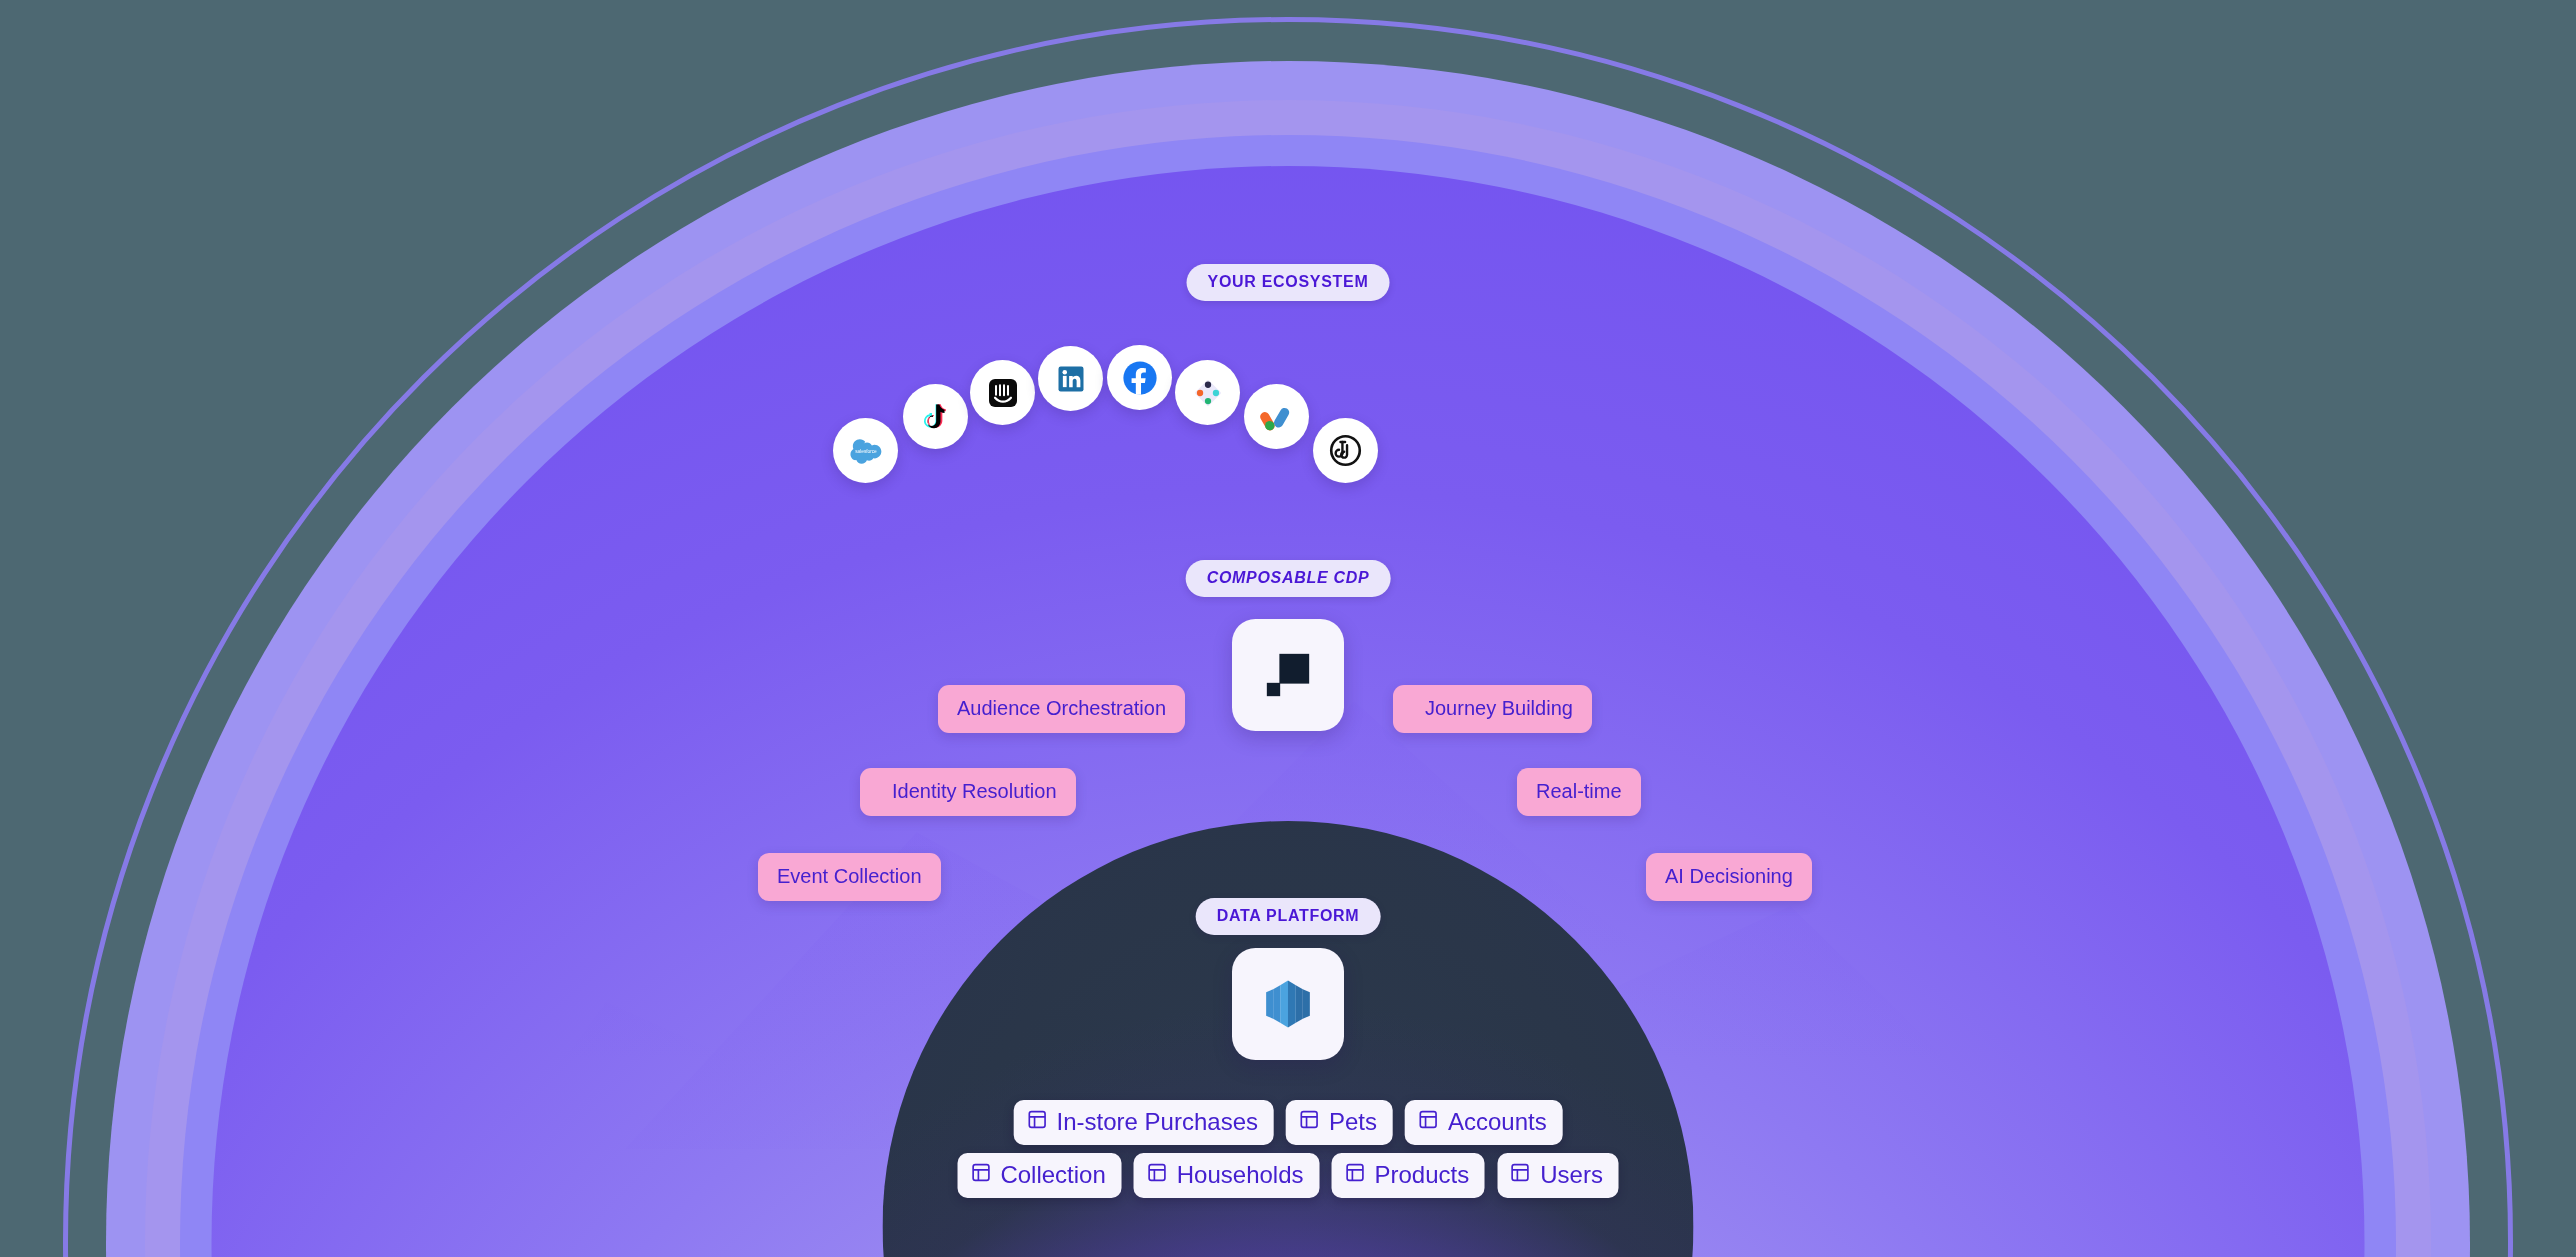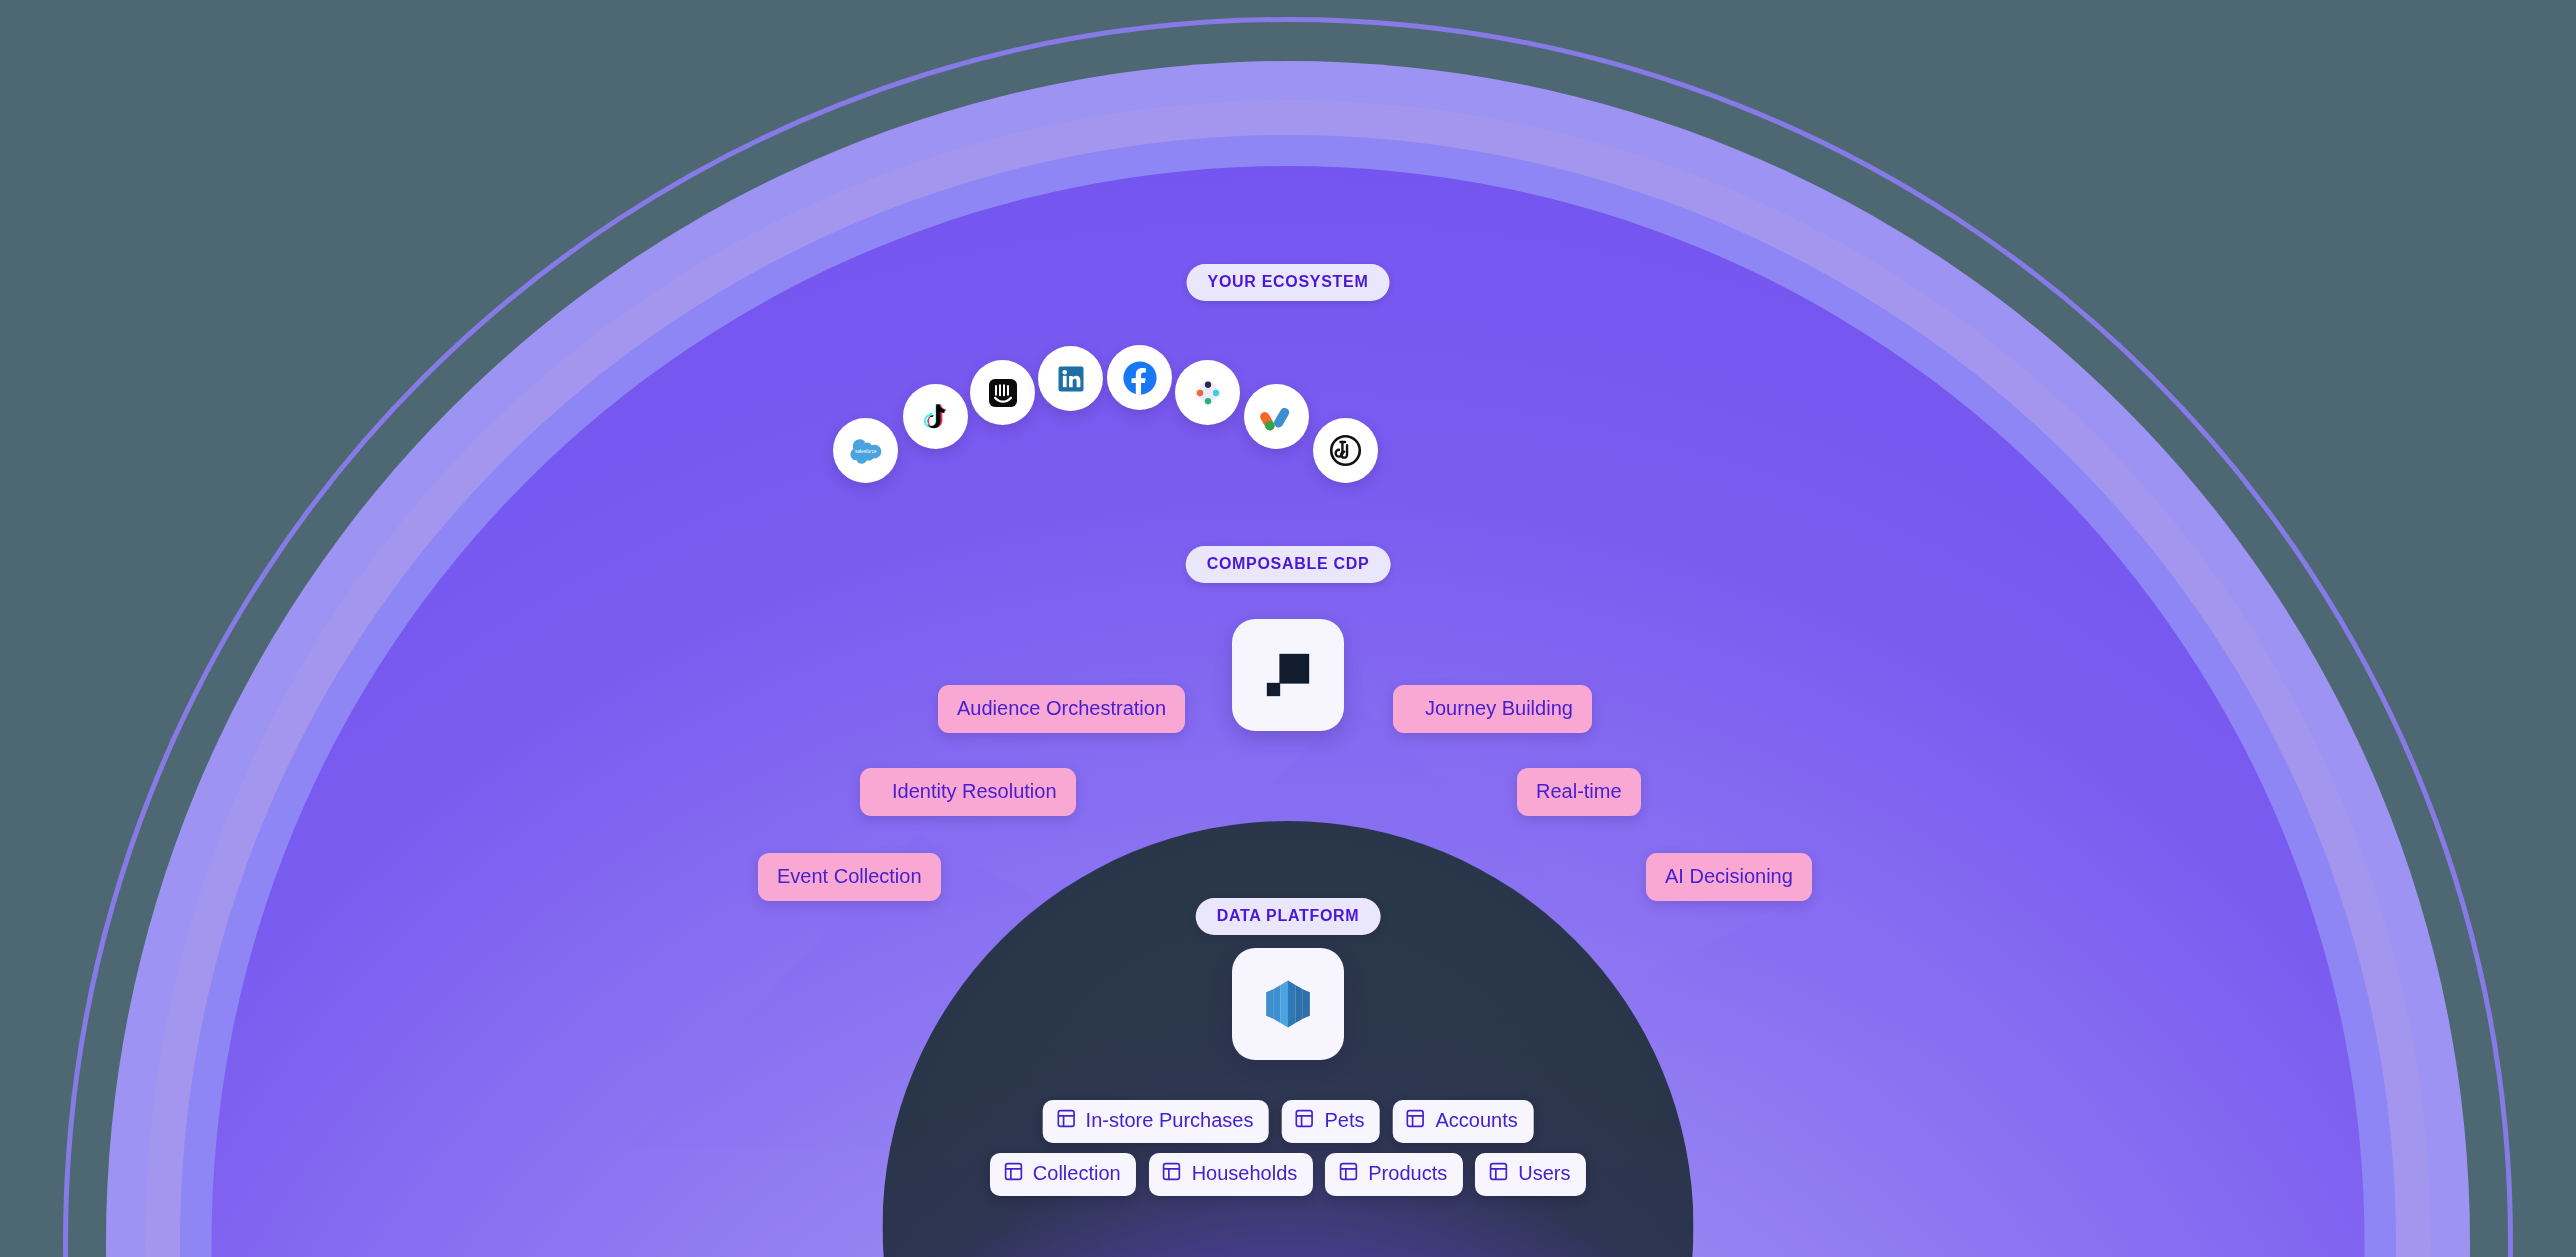--- a/index.html
+++ b/index.html
@@ -65,21 +65,21 @@
   
   .section-pill {
     position:absolute; left:50%; transform:translateX(-50%);
     background:#eae6fb;
     color:#4a17d6;
     font-size:16px; font-weight:bold; letter-spacing:0.7px;
     padding:9.4px 21px 10px; border-radius:779px; white-space:nowrap;
     box-shadow:0 2.3px 7.8px rgba(40,20,90,.17);
   }
   #pill-ecosystem { top:264px; }
-  #pill-cdp       { top:546px; }
+  #pill-cdp       { top:560px;font-style:italic; }
   #pill-dataplat  { top:898px; }
 
   
   .eco-icon {
     position:absolute; width:65px; height:65px; border-radius:50%;
     background:#ffffff; display:flex; align-items:center; justify-content:center;
     box-shadow:0 4.7px 12.5px rgba(45,20,95,.20);
   }
   .eco-icon svg { display:block; }
 
@@ -99,21 +99,21 @@
   }
   #tile-cdp  { top:619px; width:112px; height:112px; }
   #tile-data { top:948px; width:112px; height:112px; }
 
   
   .chip-row { position:absolute; left:50%; transform:translateX(-50%); display:flex; gap:12.5px; }
   #chip-row-1 { top:1100px; }
   #chip-row-2 { top:1153px; }
   .chip {
     display:flex; align-items:center; gap:9.4px;
-    background:#f7f5fd; color:#4520cf; font-size:20px;
+    background:#f7f5fd; color:#4520cf; font-size:24px;
     padding:7.8px 15.6px 9.4px 12.5px; border-radius:10px; white-space:nowrap;
     box-shadow:0 3.1px 9.4px rgba(20,12,50,.28);
   }
   .chip .tbl { flex:0 0 auto; }
 </style>
 </head>
 <body>
 
 <div id="stage">
 

